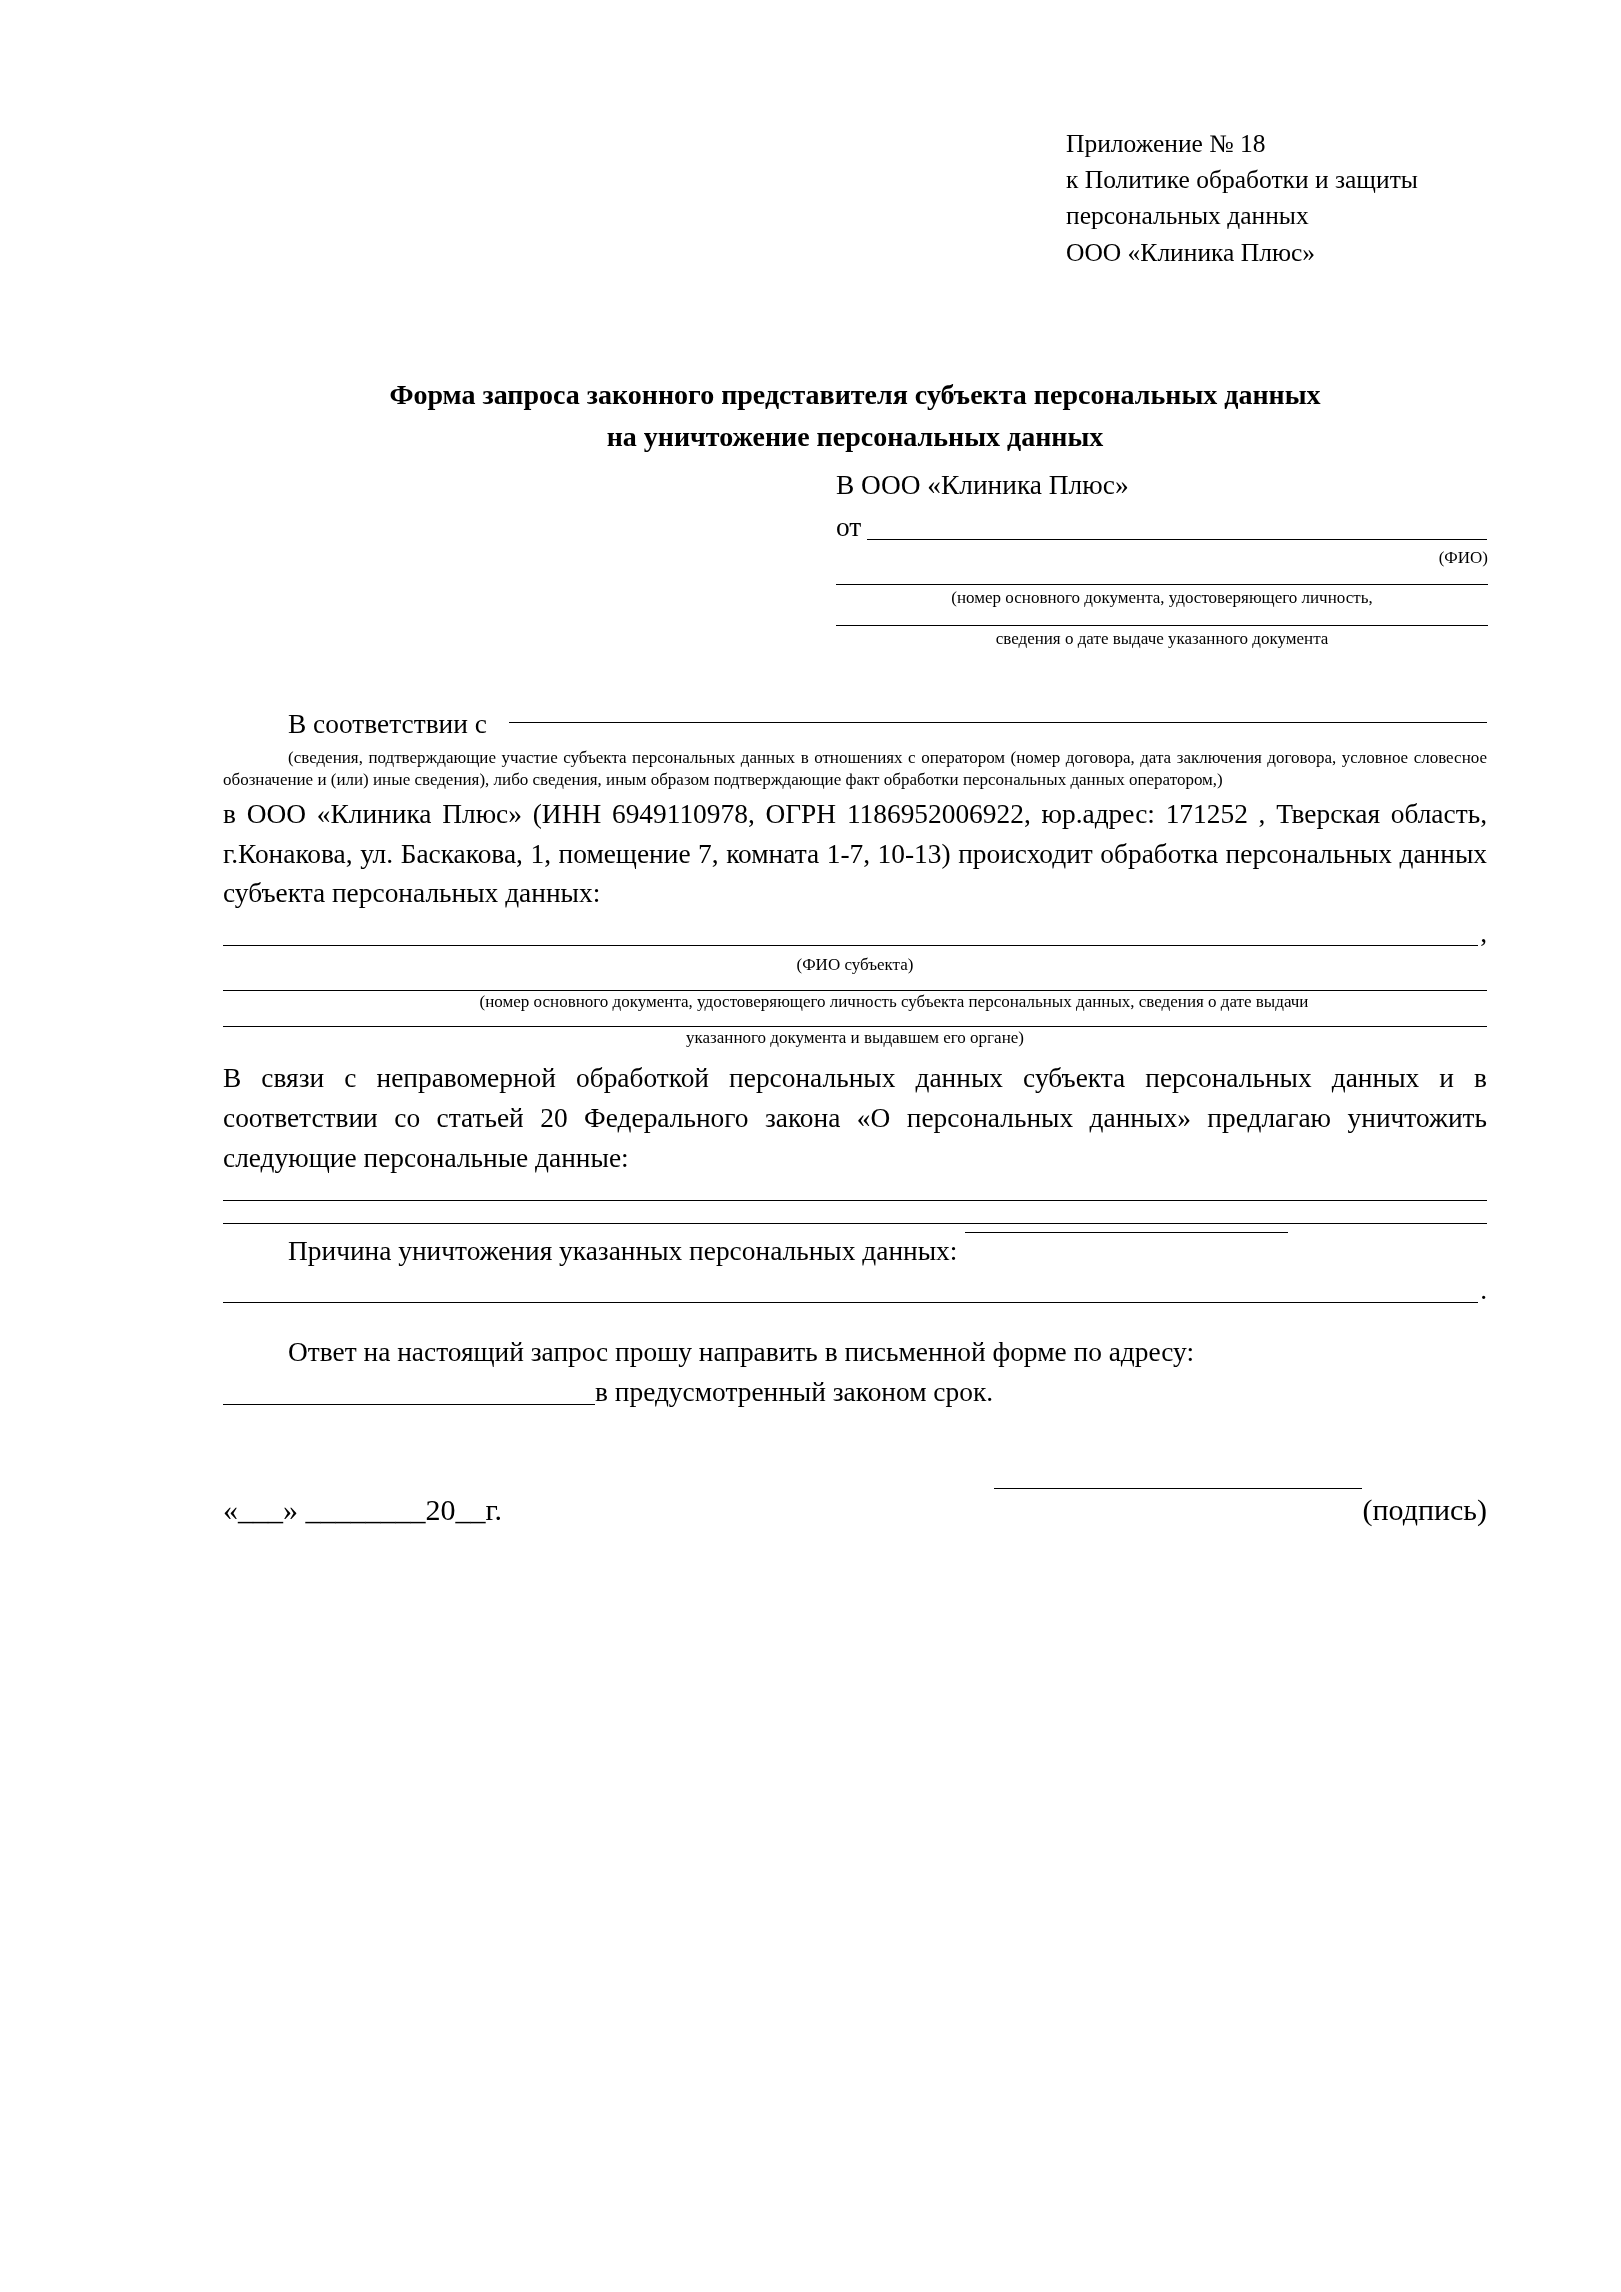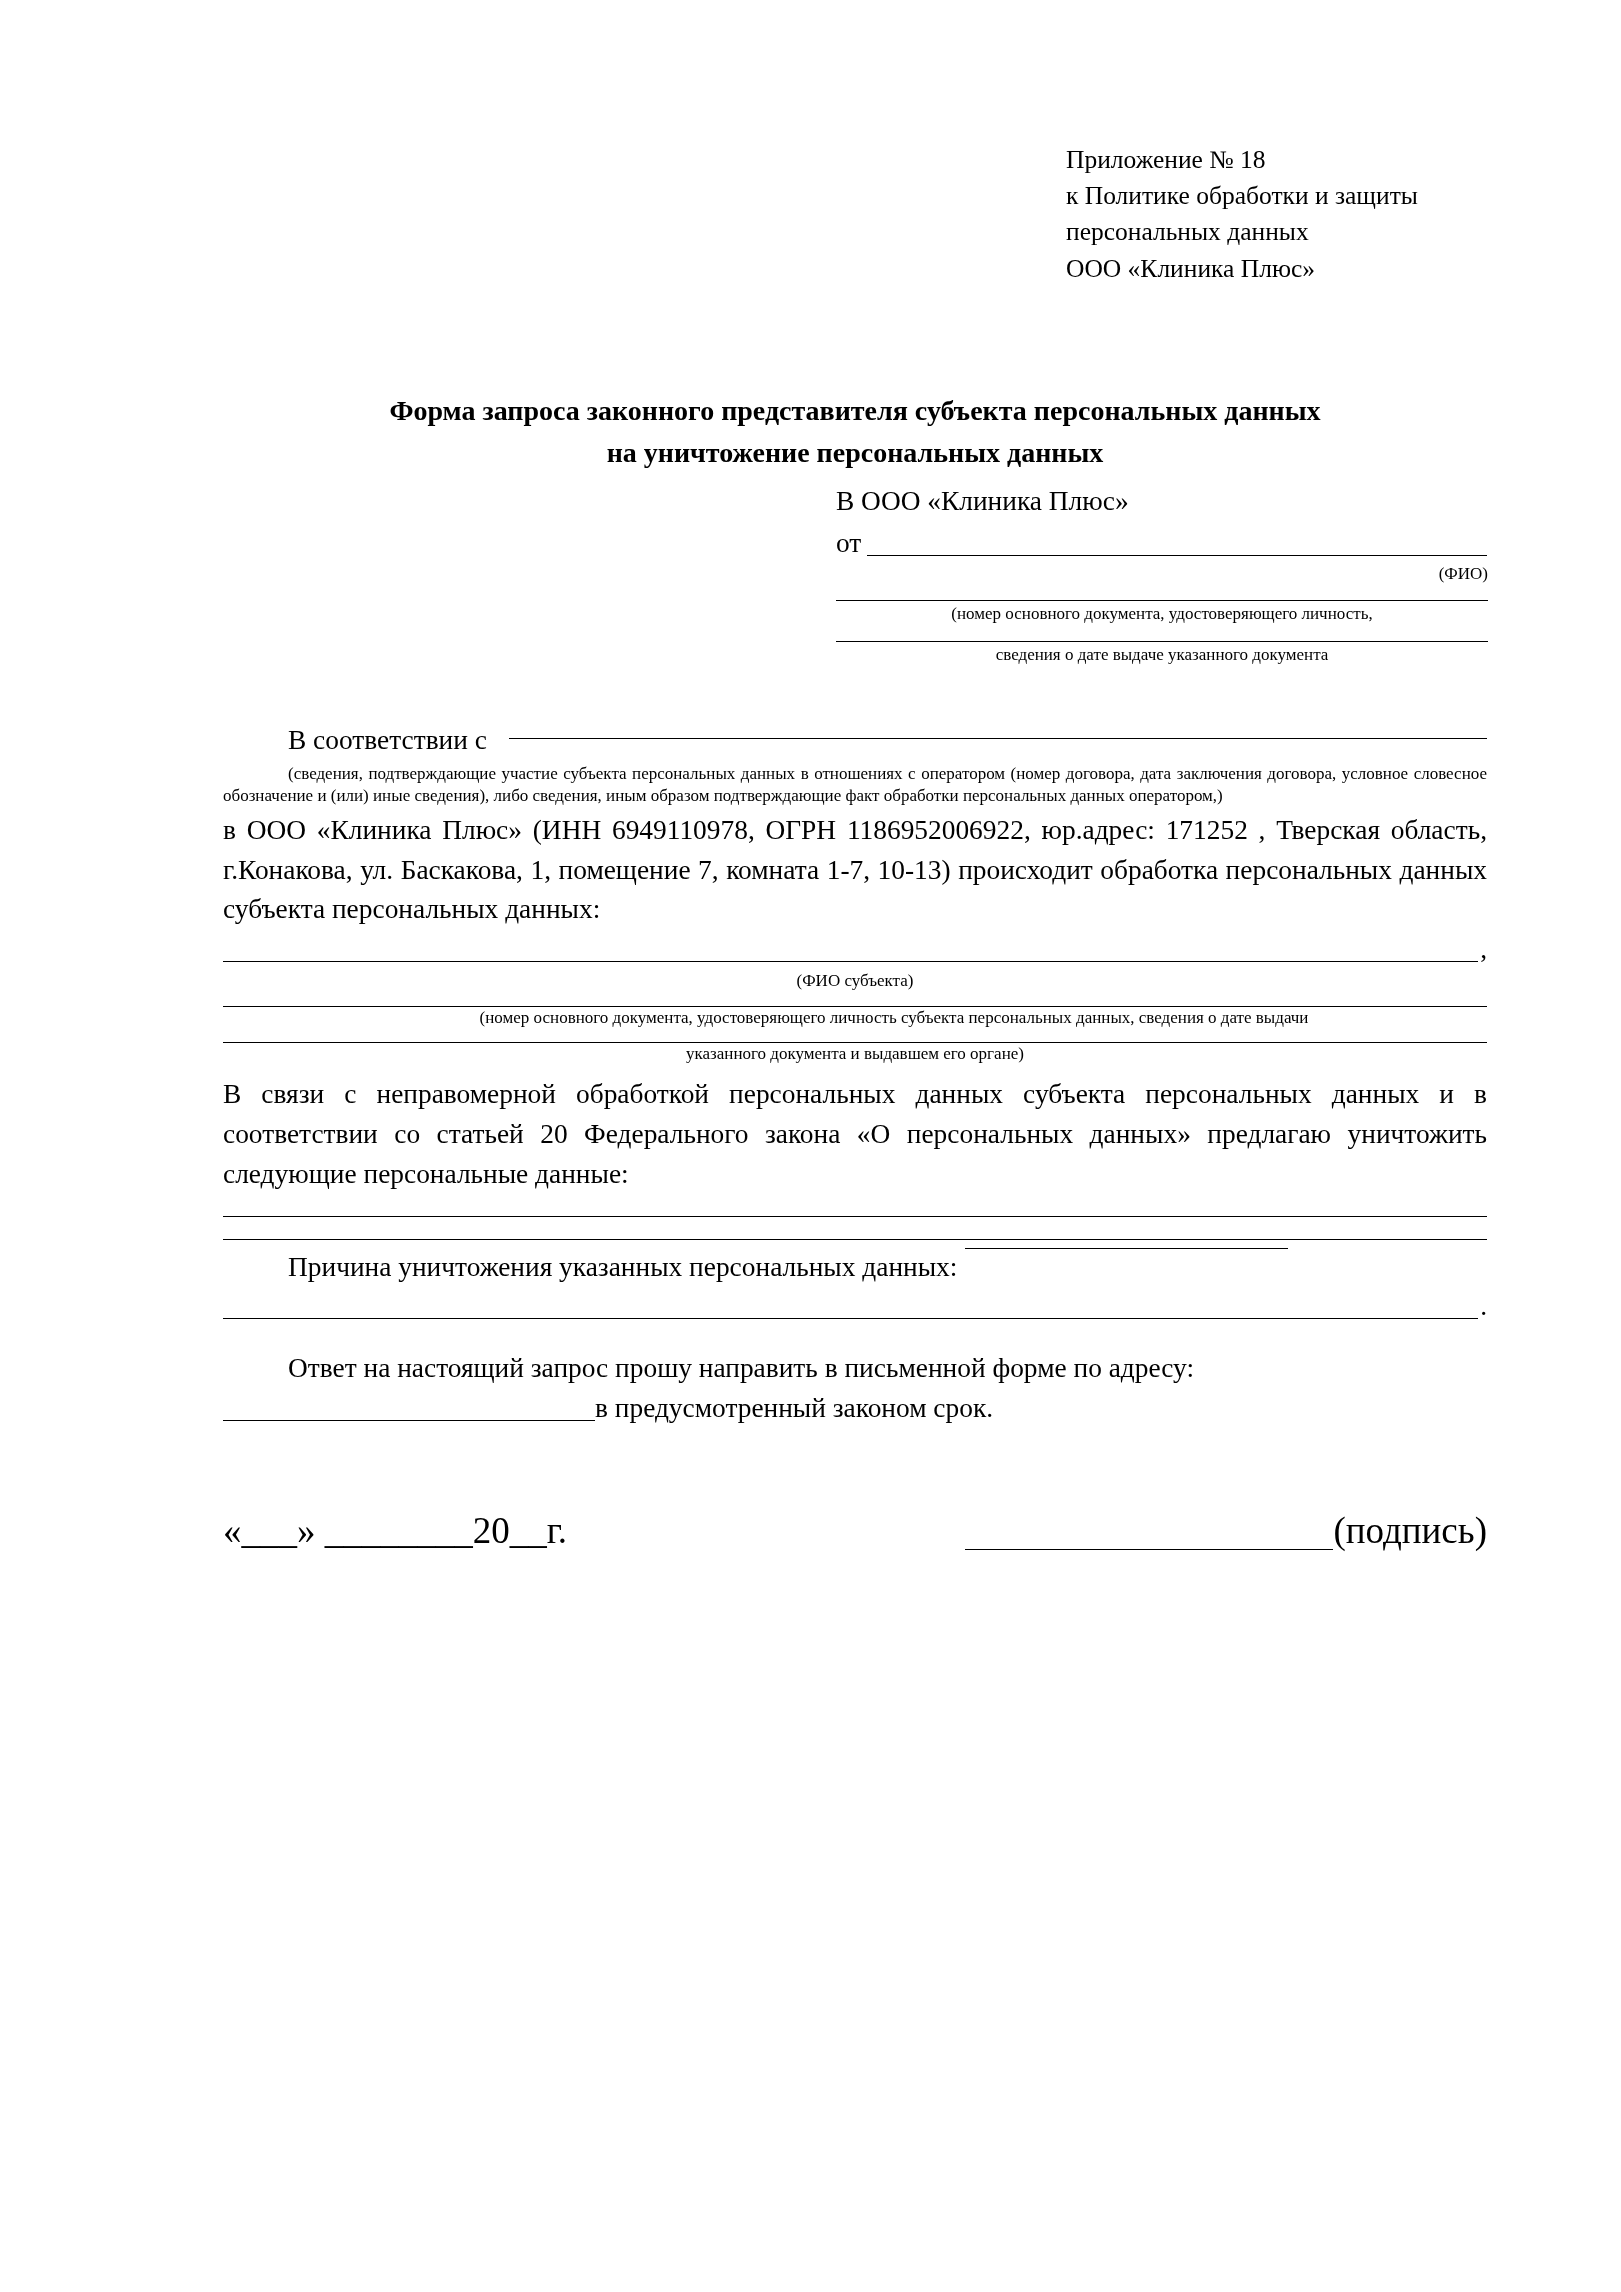--- a/index.html
+++ b/index.html
@@ -14,21 +14,21 @@
     background: #ffffff;
     font-family: "Liberation Serif", serif;
     color: #000000;
     box-sizing: border-box;
     padding: 0;
     overflow: hidden;
   }
   .content {
     position: absolute;
     left: 223px;
-    top: 142px;
+    top: 126px;
     width: 1264px;
   }
 
   
   .header-block {
     margin-left: 843px;
     font-size: 25.5px;
     line-height: 1.42;
     text-align: left;
   }
@@ -158,22 +158,22 @@
   .answer-par .ind { padding-left: 65px; }
 
   .addr-row { display: flex; align-items: flex-end; }
   .addr-row .rule4 { border-bottom: 1.6px solid #000; height: 0; width: 372px; margin-bottom: 7.8px; }
   .addr-row .txt2 { font-size: 27.4px; }
 
   
   .sign-row {
     margin-top: 76px;
     display: flex;
-    align-items: flex-end;
-    font-size: 37px;
+    align-items: flex-start;
+    font-size: 30px;
   }
   .sign-row .date { white-space: nowrap; }
   .sign-row .spacer { flex: 1 1 auto; }
   .sign-row .sig-rule {
     border-bottom: 1.6px solid #000;
     height: 0;
     width: 368px;
     margin-bottom: 7.8px;
   }
   .sign-row .sig-label { white-space: nowrap; }

